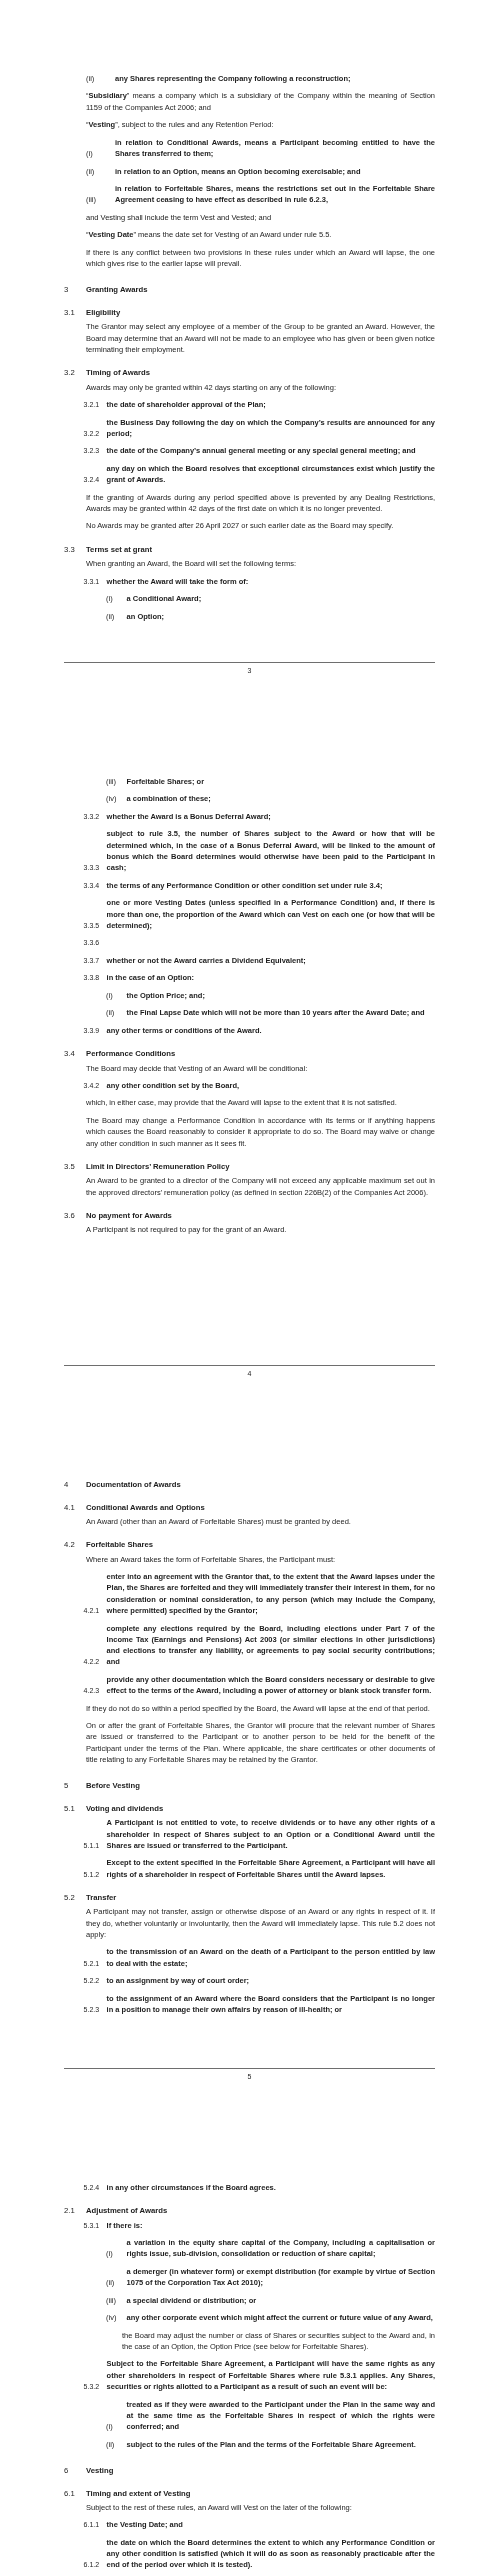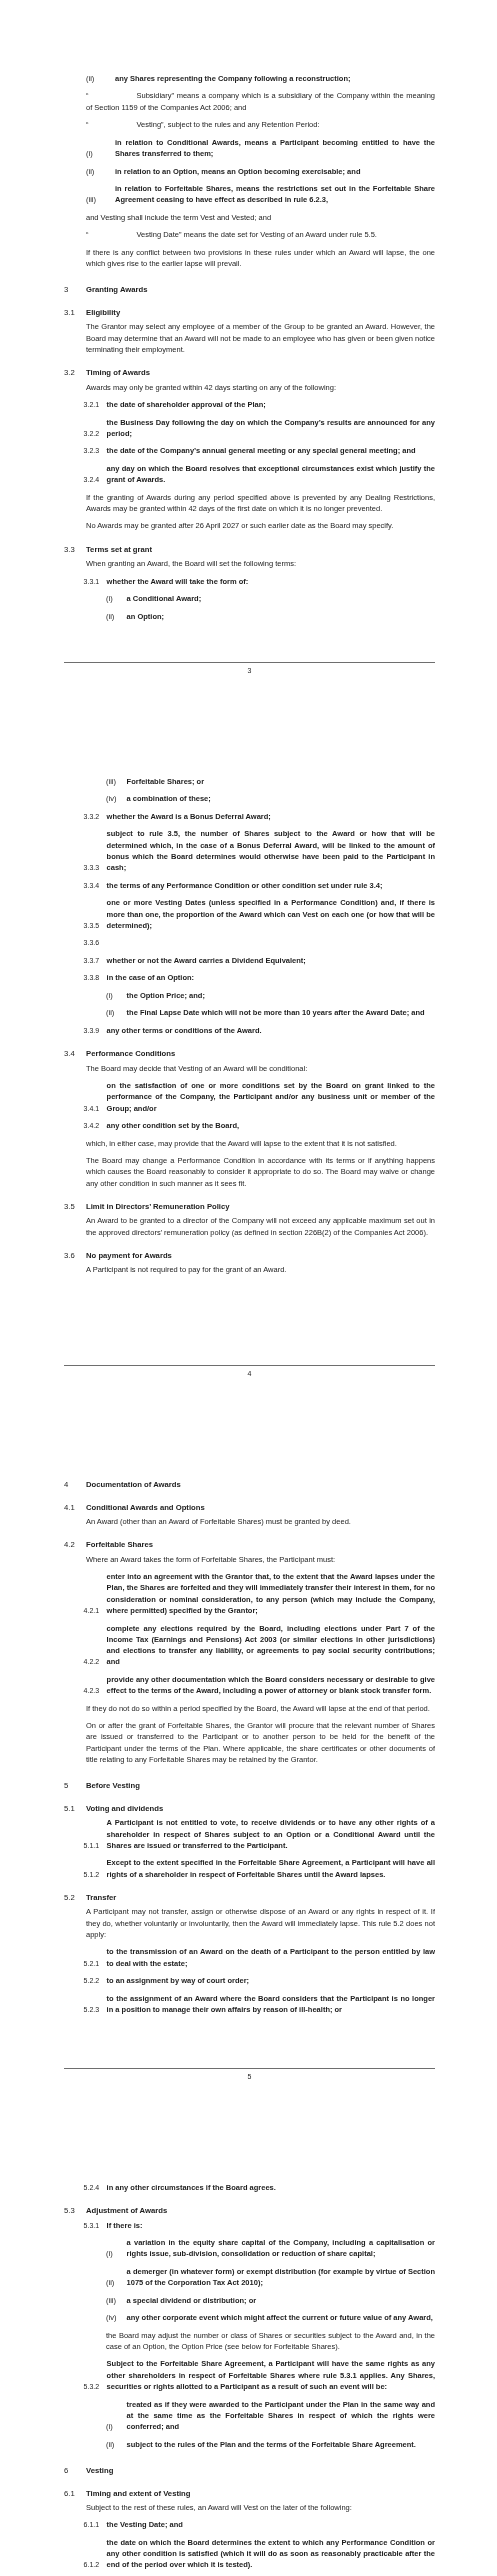--- a/index.html
+++ b/index.html
@@ -22,31 +22,31 @@
   .pbody>.blk:first-child{margin-top:0;}
   .row{display:flex;align-items:flex-end;}
   .num{flex:0 0 22px;}
   .title{font-weight:bold;}
   .h1row,.h2row{font-size:7.7px;}
   .h1row{margin-top:15px;}
   .h2row{margin-top:12px;}
   .h1row+.blk,.h2row+.blk{margin-top:3.1px;}
   .h1row+.h2row{margin-top:11.3px;}
   .p{margin-left:22px;text-align:justify;}
-  .p.ind1{margin-left:42px;}
+  .p.ind1{margin-left:58px;}
   .subnum{flex:0 0 23px;margin-left:19.6px;font-size:7px;}
   .txt{flex:1;text-align:justify;font-weight:bold;}
   .rom1{margin-left:22px;}
   .rom1 .lbl{flex:0 0 29px;}
   .rom2{margin-left:42px;}
   .rom2 .lbl{flex:0 0 20.6px;}
   .pfoot{margin-top:auto;}
   .rule{border:0;border-top:1px solid #6e6e6e;height:0;margin:0;}
   .pnum{text-align:center;font-size:7px;padding-top:2.1px;}
-  b{font-weight:normal;margin-left:48px;}
+  b{font-weight:bold;}
 </style>
 </head>
 <body>
 
 <main id="doc">
     <section class="page">
       <div class="pbody">
         <div class="blk row rom1">
           <span class="lbl">(ii)</span>
           <span class="txt">any Shares representing the Company following a reconstruction;</span>
@@ -171,24 +171,20 @@
         <div class="blk row sub">
           <span class="subnum">3.3.9</span>
           <span class="txt">any other terms or conditions of the Award.</span>
         </div>
         <div class="blk row h2row">
           <span class="num">3.4</span>
           <span class="title">Performance Conditions</span>
         </div>
         <div class="blk p">The Board may decide that Vesting of an Award will be conditional:</div>
         <div class="blk row sub">
-          <span class="subnum">3.4.1</span>
-          <span class="txt">on the satisfaction of one or more conditions set by the Board on grant linked to the performance of the Company, the Participant and/or any business unit or member of the Group; and/or</span>
-        </div>
-        <div class="blk row sub">
           <span class="subnum">3.4.2</span>
           <span class="txt">any other condition set by the Board,</span>
         </div>
         <div class="blk p">which, in either case, may provide that the Award will lapse to the extent that it is not satisfied.</div>
         <div class="blk p">The Board may change a Performance Condition in accordance with its terms or if anything happens which causes the Board reasonably to consider it appropriate to do so. The Board may waive or change any other condition in such manner as it sees fit.</div>
         <div class="blk row h2row">
           <span class="num">3.5</span>
           <span class="title">Limit in Directors’ Remuneration Policy</span>
         </div>
         <div class="blk p">An Award to be granted to a director of the Company will not exceed any applicable maximum set out in the approved directors’ remuneration policy (as defined in section 226B(2) of the Companies Act 2006).</div>
@@ -272,21 +268,21 @@
         <div class="pnum">5</div>
       </div>
     </section>
     <section class="page">
       <div class="pbody">
         <div class="blk row sub">
           <span class="subnum">5.2.4</span>
           <span class="txt">in any other circumstances if the Board agrees.</span>
         </div>
         <div class="blk row h2row">
-          <span class="num">5.3</span>
+          <span class="num">2.1</span>
           <span class="title">Adjustment of Awards</span>
         </div>
         <div class="blk row sub">
           <span class="subnum">5.3.1</span>
           <span class="txt">If there is:</span>
         </div>
         <div class="blk row rom2">
           <span class="lbl">(i)</span>
           <span class="txt">a variation in the equity share capital of the Company, including a capitalisation or rights issue, sub-division, consolidation or reduction of share capital;</span>
         </div>

